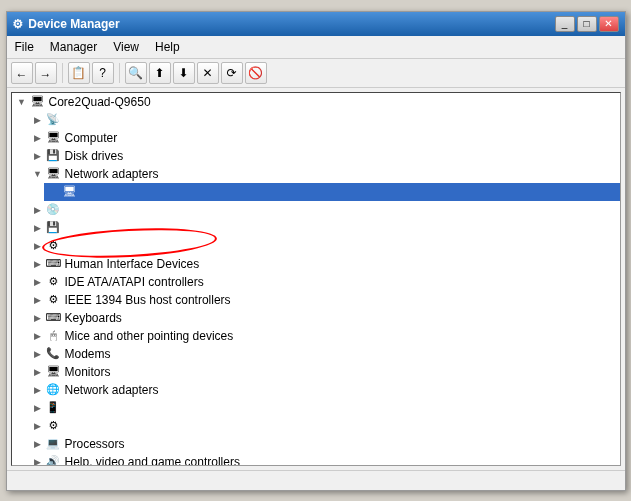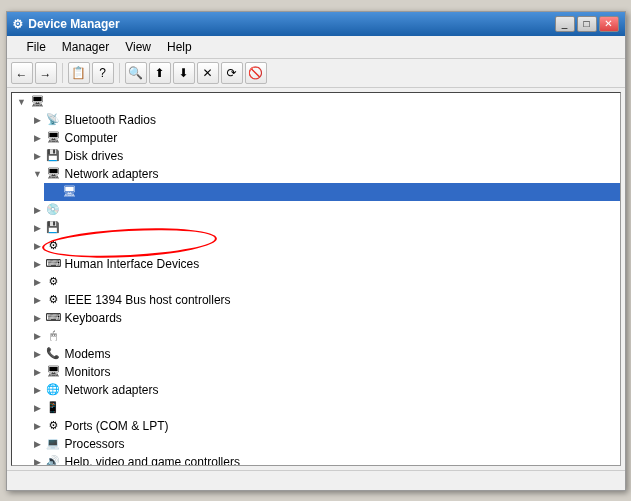--- a/index.html
+++ b/index.html
@@ -53,21 +53,21 @@
       justify-content: center;
       font-size: 10px;
       cursor: pointer;
       color: #000;
     }
     .title-btn.close { background: linear-gradient(to bottom, #f88, #d44); color: white; }
     .menu-bar {
       background: #f0f0f0;
       display: flex;
       gap: 0;
-      padding: 2px 12px;
+      padding: 2px 0;
       border-bottom: 1px solid #ccc;
     }
     .menu-item {
       padding: 2px 8px;
       cursor: pointer;
       font-size: 12px;
     }
     .toolbar {
       display: flex;
       align-items: center;
@@ -202,26 +202,26 @@
   </div>
 
   <div class="content-area">
     <div class="tree-view">
 
       <div class="annotation-oval"></div>
 
       <div class="tree-item" style="padding-left:2px;">
         <div class="expander">▼</div>
         <div class="item-icon">🖥</div>
+        <span>Core2Quad-Q9650</span>
       </div>
 
       <div class="tree-item indent1">
         <div class="expander">▶</div>
         <div class="item-icon">📡</div>
-        <span>Bluetooth Radios</span>
       </div>
 
       <div class="tree-item indent1">
         <div class="expander">▶</div>
         <div class="item-icon">🖥</div>
         <span>Computer</span>
       </div>
 
       <div class="tree-item indent1">
         <div class="expander">▶</div>
@@ -257,37 +257,39 @@
 
       <div class="tree-item indent1">
         <div class="expander">▶</div>
         <div class="item-icon">⌨</div>
         <span>Human Interface Devices</span>
       </div>
 
       <div class="tree-item indent1">
         <div class="expander">▶</div>
         <div class="item-icon">⚙</div>
+        <span>IDE ATA/ATAPI controllers</span>
       </div>
 
       <div class="tree-item indent1">
         <div class="expander">▶</div>
         <div class="item-icon">⚙</div>
         <span>IEEE 1394 Bus host controllers</span>
       </div>
 
       <div class="tree-item indent1">
         <div class="expander">▶</div>
         <div class="item-icon">⌨</div>
         <span>Keyboards</span>
       </div>
 
       <div class="tree-item indent1">
         <div class="expander">▶</div>
         <div class="item-icon">🖱</div>
+        <span>Mice and other pointing devices</span>
       </div>
 
       <div class="tree-item indent1">
         <div class="expander">▶</div>
         <div class="item-icon">📞</div>
         <span>Modems</span>
       </div>
 
       <div class="tree-item indent1">
         <div class="expander">▶</div>
@@ -302,21 +304,20 @@
       </div>
 
       <div class="tree-item indent1">
         <div class="expander">▶</div>
         <div class="item-icon">📱</div>
       </div>
 
       <div class="tree-item indent1">
         <div class="expander">▶</div>
         <div class="item-icon">⚙</div>
-        <span>Ports (COM &amp; LPT)</span>
       </div>
 
       <div class="tree-item indent1">
         <div class="expander">▶</div>
         <div class="item-icon">💻</div>
         <span>Processors</span>
       </div>
 
       <div class="tree-item indent1">
         <div class="expander">▶</div>

